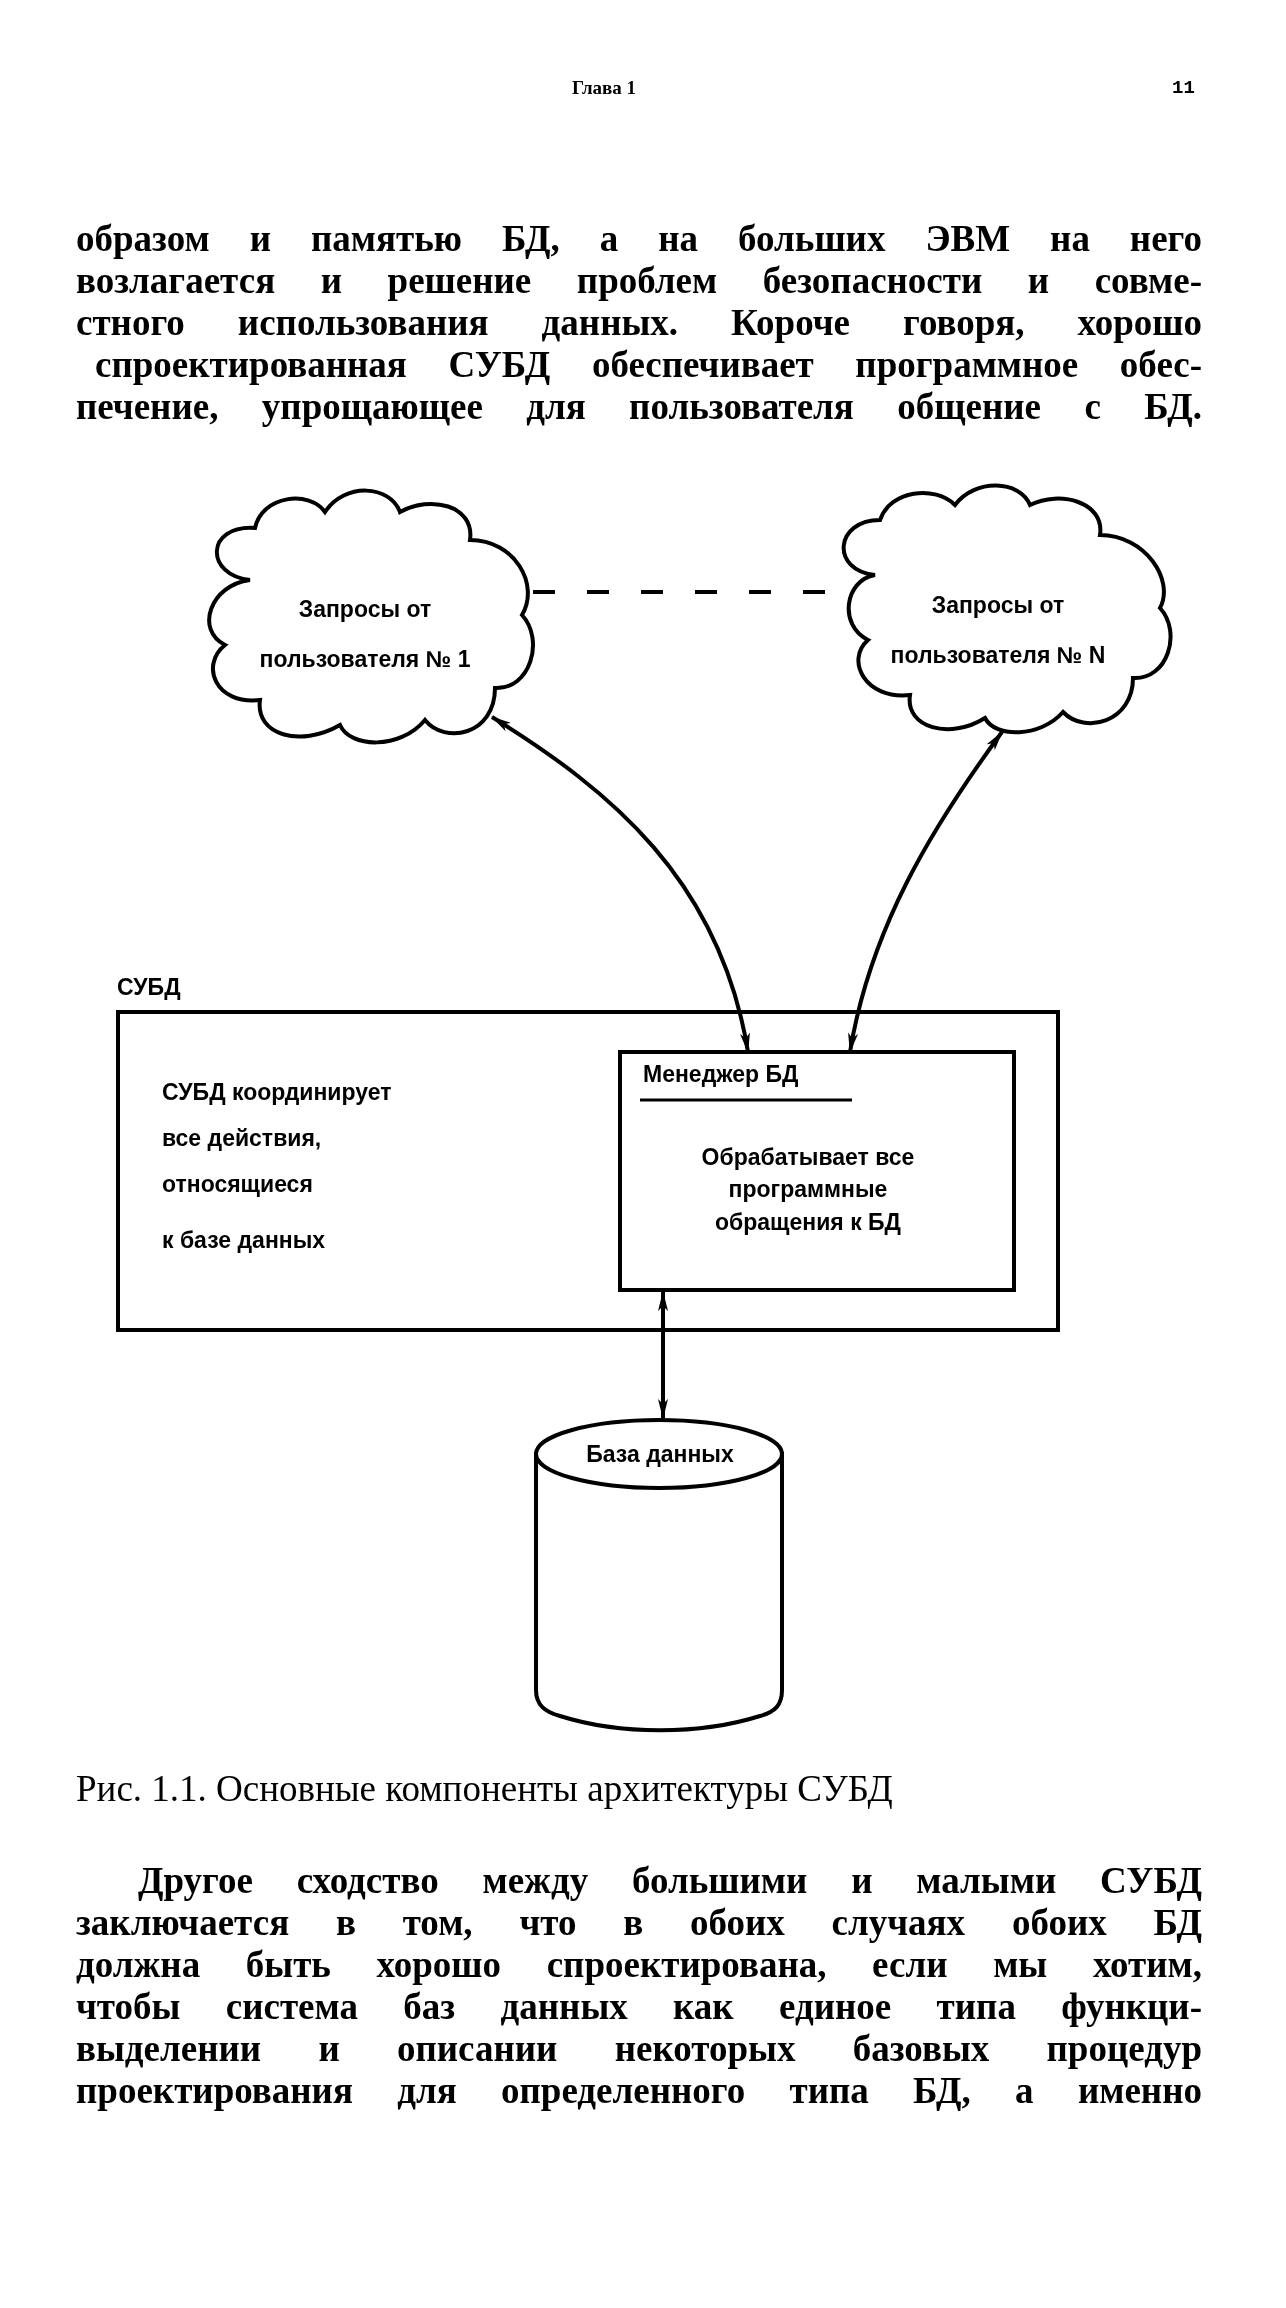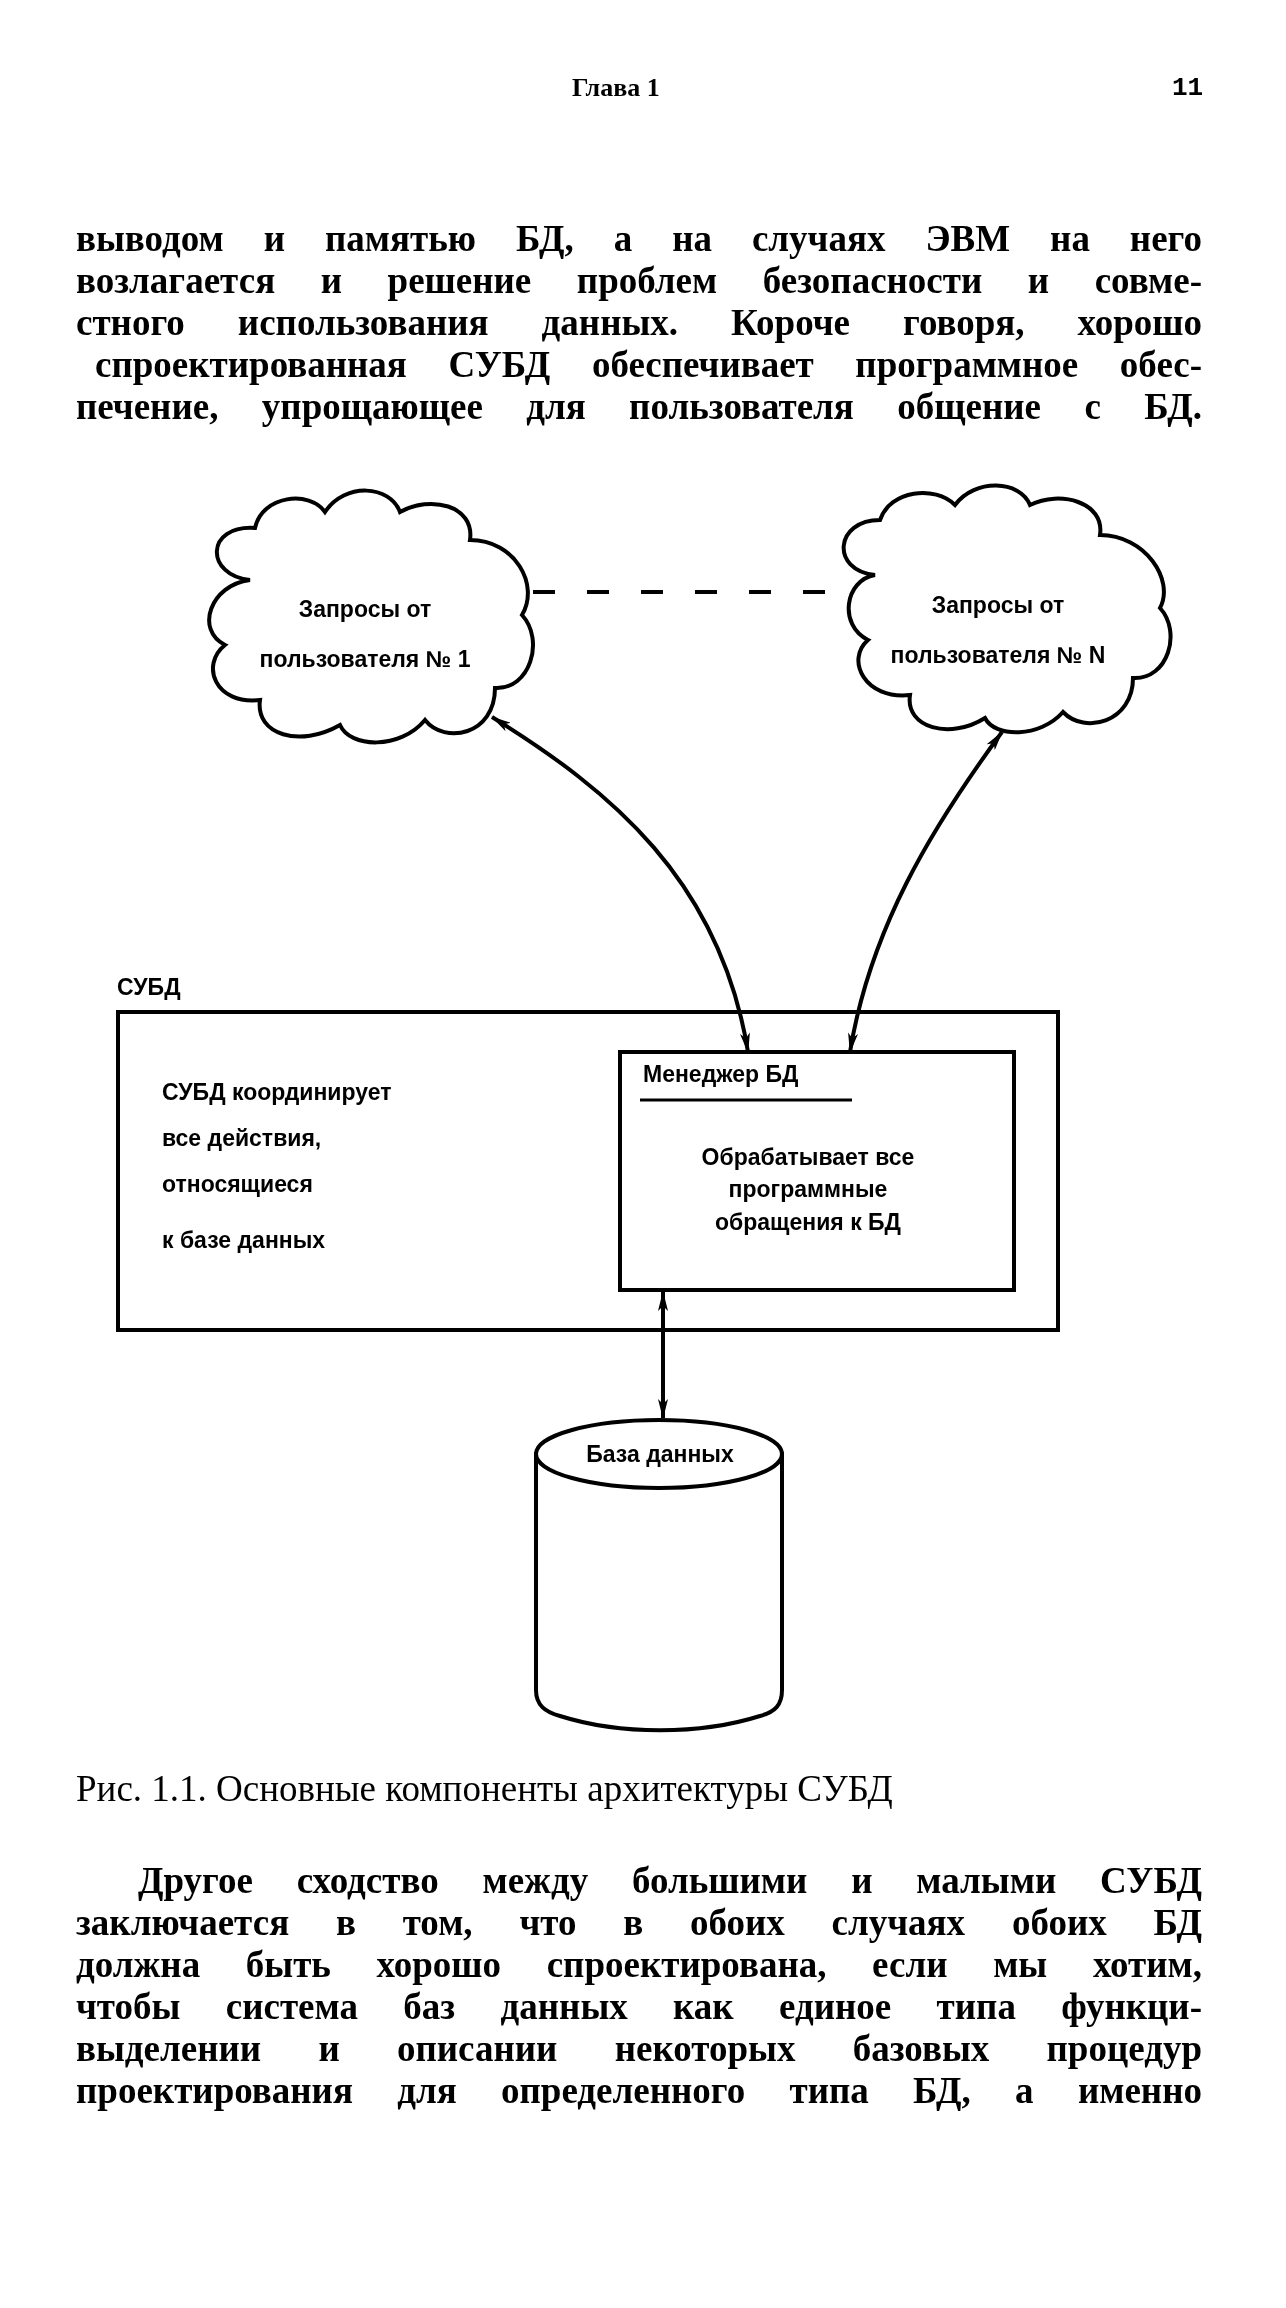--- a/index.html
+++ b/index.html
@@ -1,37 +1,37 @@
 <!DOCTYPE html>
 <html><head>
 <meta charset="utf-8">
 <style>
   html, body { margin: 0; padding: 0; background: #ffffff; }
   body { width: 1286px; height: 2308px; position: relative; overflow: hidden; color: #000; }
   .serif { font-family: "Liberation Serif", "DejaVu Serif", serif; font-weight: bold; }
-  .running-head { position: absolute; top: 72px; font-size: 26px; line-height: 32px; }
+  .running-head { position: absolute; top: 72px; font-size: 19px; line-height: 32px; }
   #chapter { left: 572px; }
   #pagenum { left: 1172px; font-family: Liberation Mono, monospace; }
   .para { position: absolute; left: 76px; width: 1126px; font-size: 37px; }
   .para .line { height: 42px; line-height: 42px; text-align: justify; text-align-last: justify; white-space: nowrap; overflow: visible; }
   .para .line.indent { padding-left: 62px; }
   #para1 { top: 218px; }
   #para2 { top: 1860px; }
   #caption { position: absolute; left: 76px; top: 1768px; font-size: 37px; line-height: 42px; font-weight: normal; width: 1080px; white-space: nowrap; }
   svg#diagram { position: absolute; left: 0; top: 0; }
   .dlabel { font-family: "Liberation Sans", "DejaVu Sans", sans-serif; font-weight: bold; font-size: 23px; fill: #000; }
 </style>
 </head>
 <body>
 
 <div id="chapter" class="running-head serif">Глава 1</div>
 <div id="pagenum" class="running-head serif">11</div>
 
 <div id="para1" class="para serif">
-  <div class="line"><span style="white-space: nowrap; word-spacing: 0px;">выводом и памятью БД, а на случаях ЭВМ на него</span></div>
+  <div class="line"><span style="white-space: nowrap; word-spacing: 0px;">образом и памятью БД, а на больших ЭВМ на него</span></div>
   <div class="line"><span style="white-space: nowrap; word-spacing: 0px;">возлагается и решение проблем безопасности и совме-</span></div>
   <div class="line"><span style="white-space: nowrap; word-spacing: 0px;">стного использования данных. Короче говоря, хорошо</span></div>
   <div class="line"><span style="white-space: nowrap; word-spacing: 0px; margin-left: 19px;">спроектированная СУБД обеспечивает программное обес-</span></div>
   <div class="line"><span style="white-space: nowrap; word-spacing: 0px;">печение, упрощающее для пользователя общение с БД.</span></div>
 </div>
 
 <svg id="diagram" width="1286" height="1760" viewBox="0 0 1286 1760">
   <defs>
     <marker id="arrowhead" viewBox="0 0 20 10" refX="19" refY="5" markerWidth="20" markerHeight="10" markerUnits="userSpaceOnUse" orient="auto-start-reverse">
       <path d="M0,0 L20,5 L0,10 L5,5 Z" fill="#000"></path>

